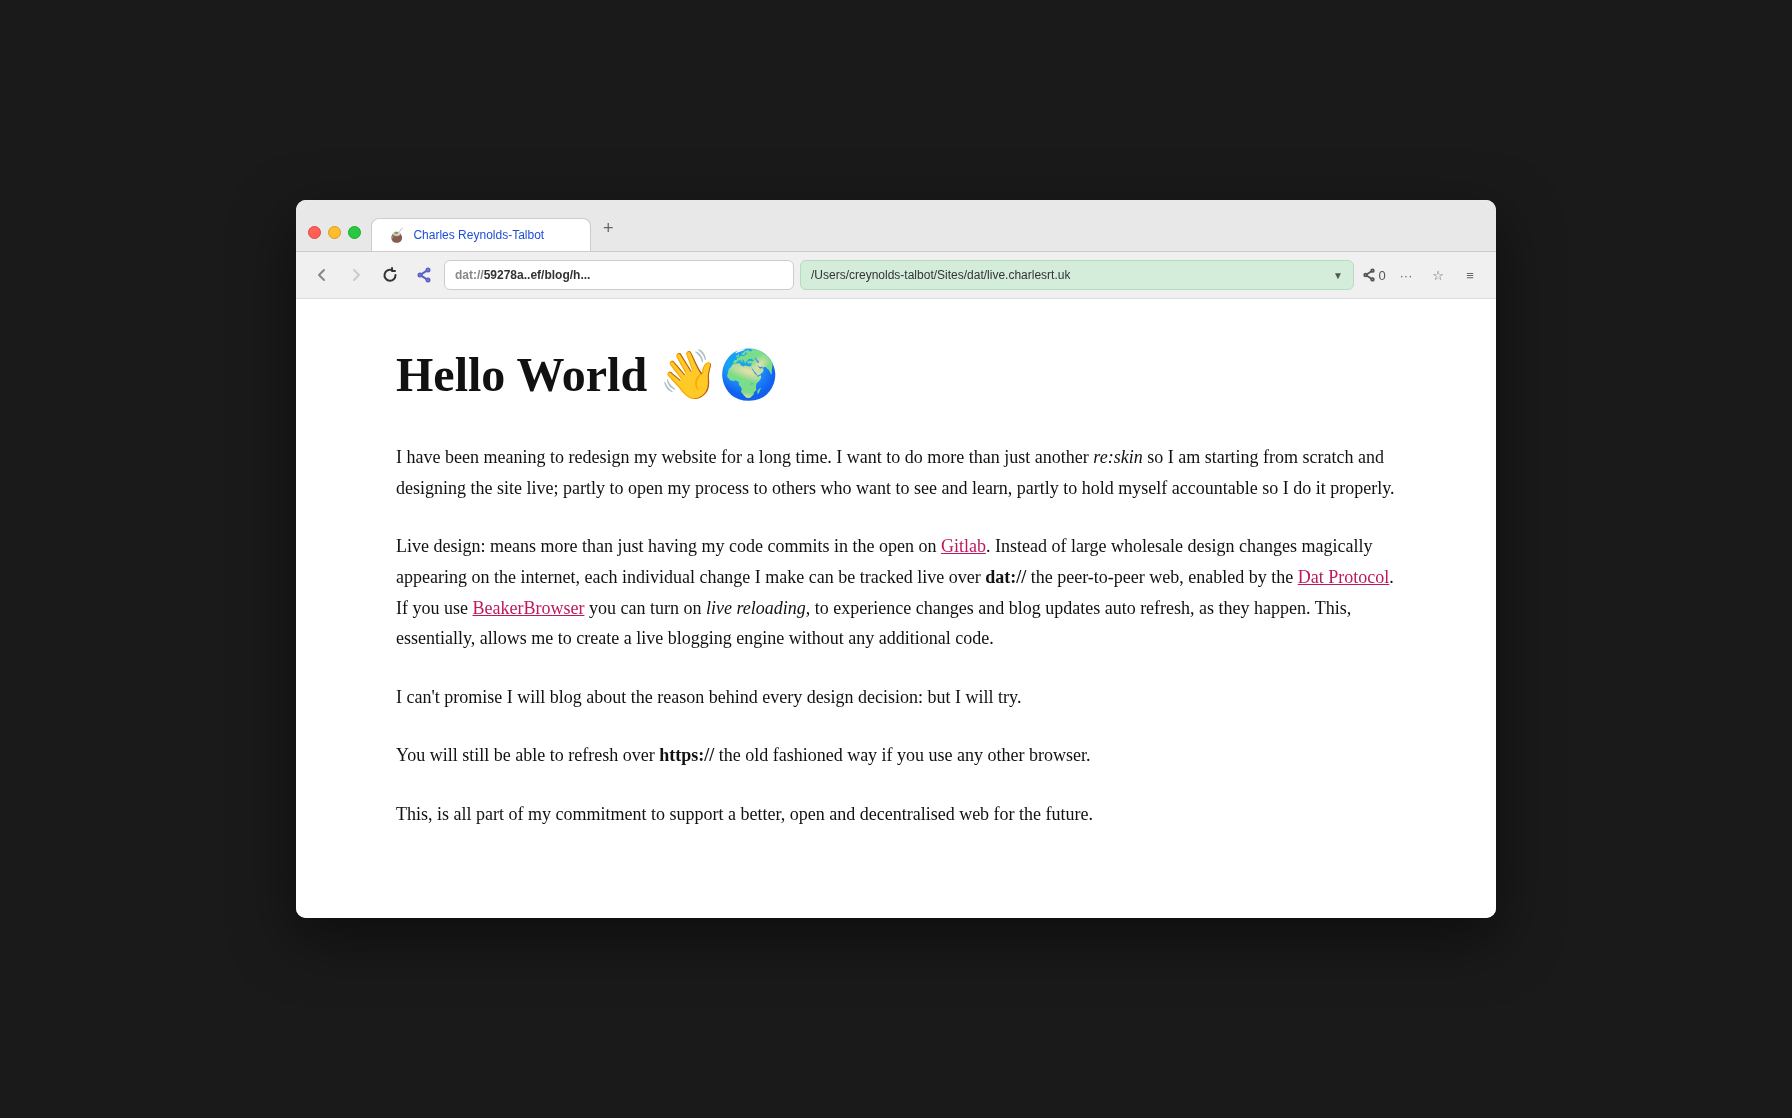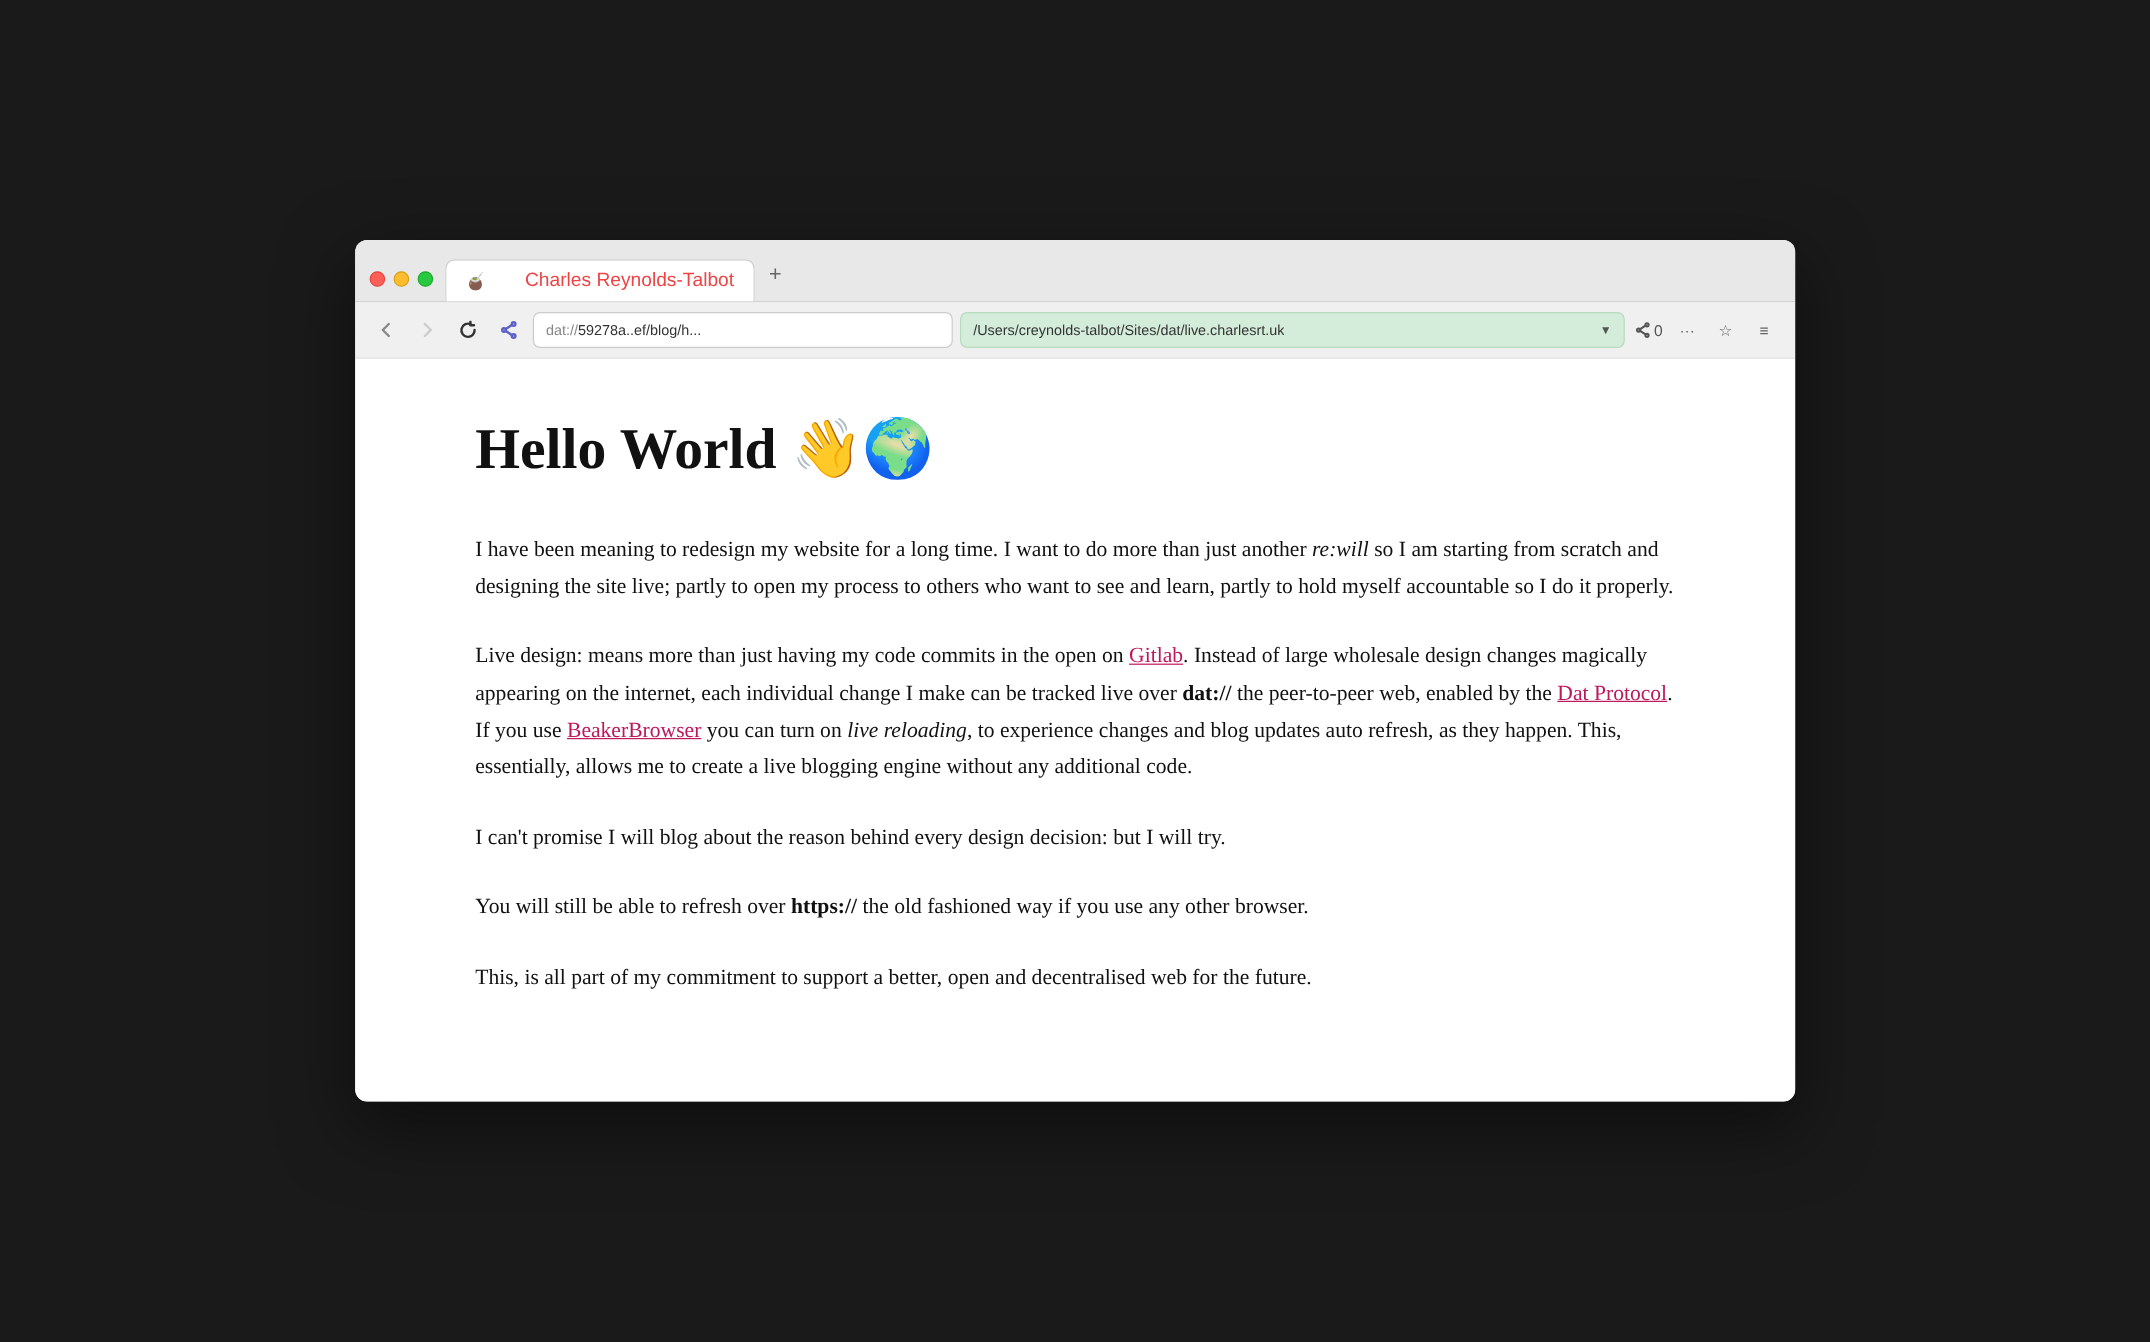--- a/index.html
+++ b/index.html
@@ -66,23 +66,22 @@
 
     .tab-favicon {
       font-size: 14px;
     }
 
     .tab-title {
       flex: 1;
       white-space: nowrap;
       overflow: hidden;
       text-overflow: ellipsis;
-      font-size: 16px;
-      color: #ef4444;
-      margin-left: 24px;
+      font-size: 12px;
+      color: #1d4ed8;
     }
 
     .tab-new {
       padding: 8px 12px;
       font-size: 18px;
       color: #666;
       cursor: pointer;
       padding-bottom: 10px;
       align-self: center;
       margin-bottom: 2px;
@@ -138,20 +137,21 @@
       border: 1px solid #ccc;
       border-radius: 6px;
       padding: 4px 10px;
       font-size: 13px;
       color: #333;
       display: flex;
       align-items: center;
       gap: 4px;
       height: 30px;
       max-width: 350px;
+      font-weight: bold;
     }
 
     .url-text {
       color: #888;
       font-size: 12px;
       white-space: nowrap;
       overflow: hidden;
       text-overflow: ellipsis;
     }
 
@@ -318,21 +318,21 @@
       <div class="nav-icon-btn">···</div>
       <div class="nav-icon-btn">☆</div>
       <div class="nav-icon-btn">≡</div>
     </div>
   </div>
 
   <div class="page-content">
     <h1 class="page-title">Hello World 👋🌍</h1>
 
     <p class="page-paragraph">
-      I have been meaning to redesign my website for a long time. I want to do more than just another <span class="italic">re:will</span> so I am starting from scratch and designing the site live; partly to open my process to others who want to see and learn, partly to hold myself accountable so I do it properly.
+      I have been meaning to redesign my website for a long time. I want to do more than just another <span class="italic">re:skin</span> so I am starting from scratch and designing the site live; partly to open my process to others who want to see and learn, partly to hold myself accountable so I do it properly.
     </p>
 
     <p class="page-paragraph">
       Live design: means more than just having my code commits in the open on <a href="#">Gitlab</a>. Instead of large wholesale design changes magically appearing on the internet, each individual change I make can be tracked live over <span class="bold">dat://</span> the peer-to-peer web, enabled by the <a href="#">Dat Protocol</a>. If you use <a href="#">BeakerBrowser</a> you can turn on <span class="italic">live reloading</span>, to experience changes and blog updates auto refresh, as they happen. This, essentially, allows me to create a live blogging engine without any additional code.
     </p>
 
     <p class="page-paragraph">
       I can't promise I will blog about the reason behind every design decision: but I will try.
     </p>
 

